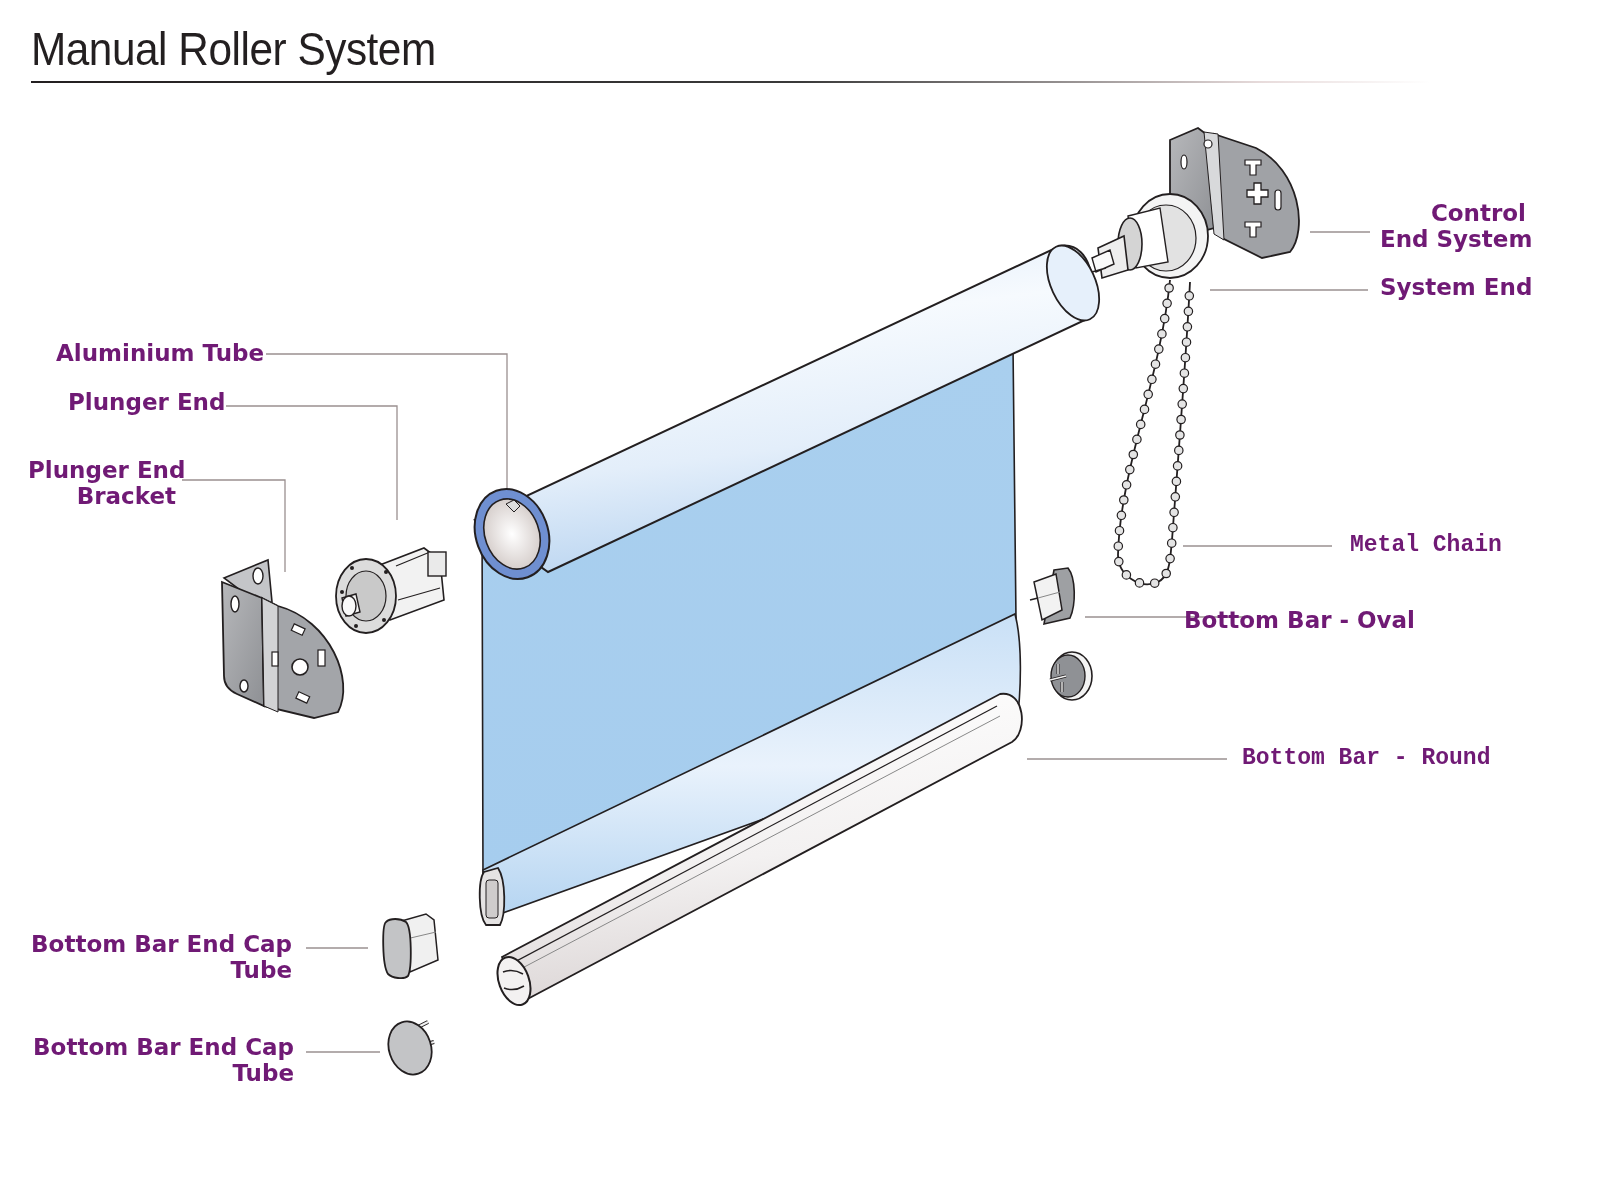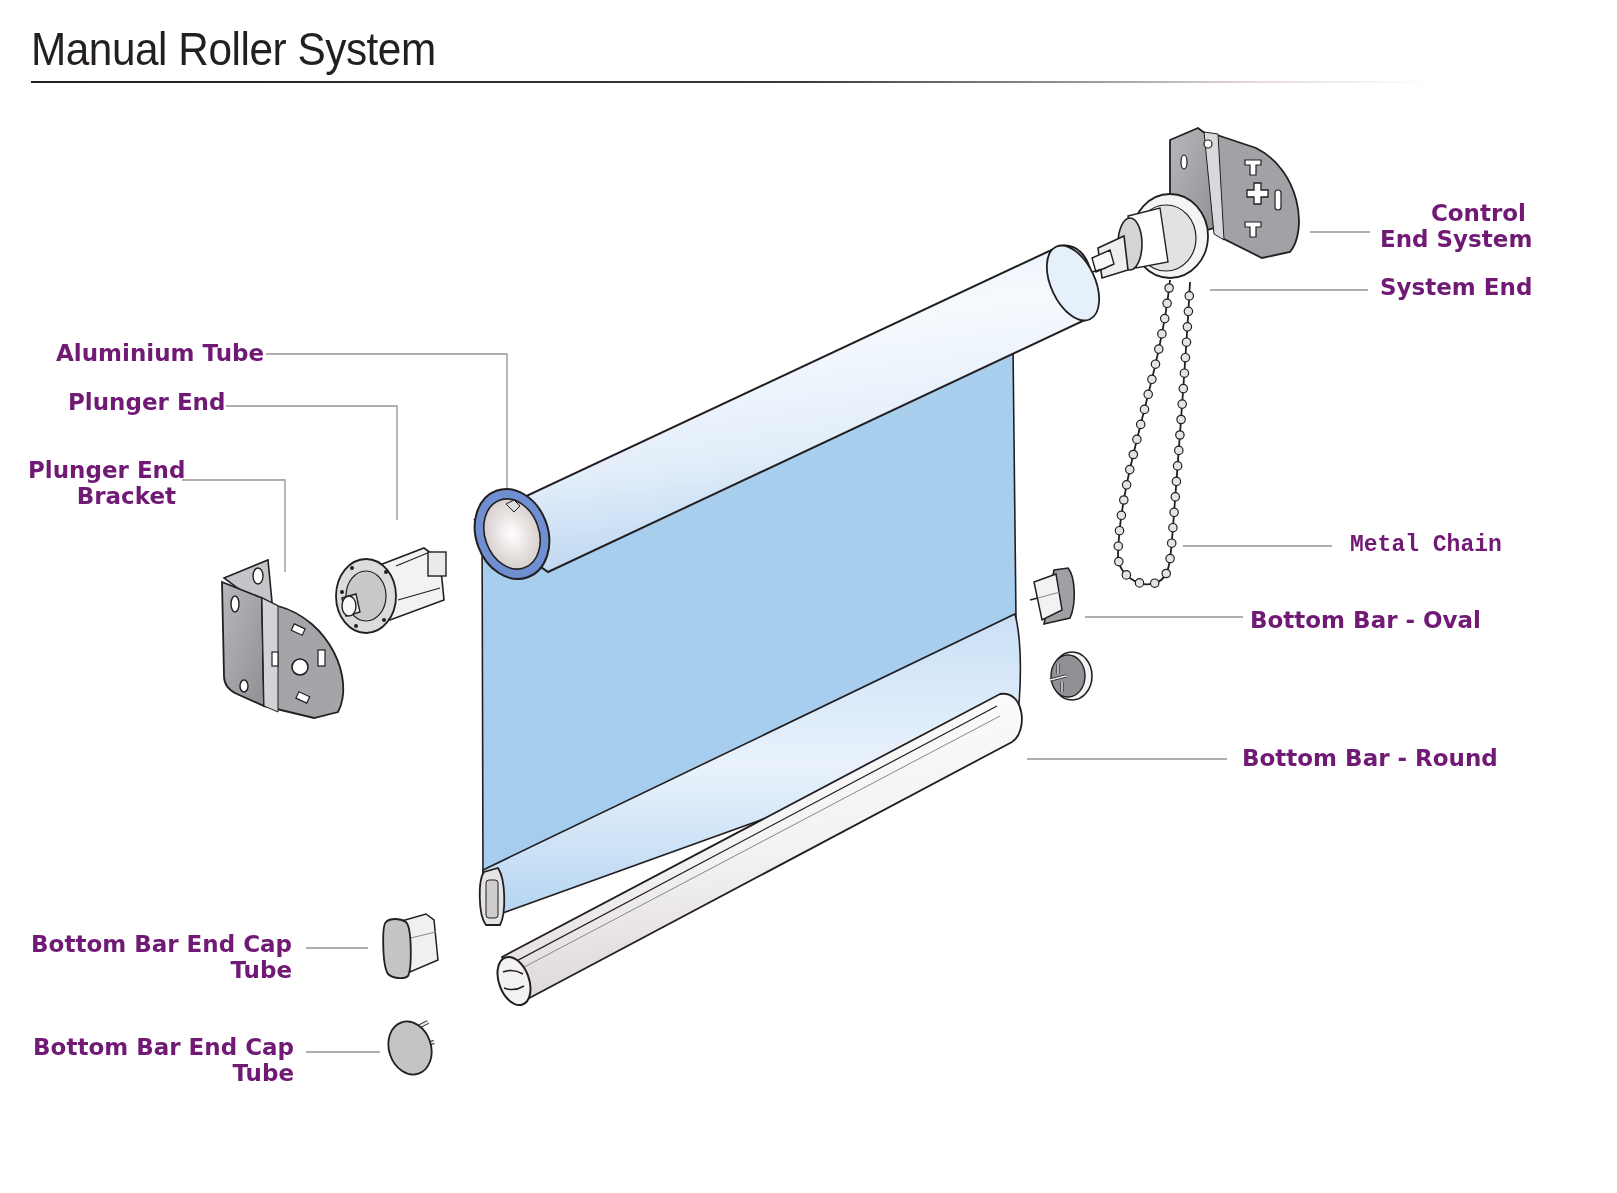--- a/index.html
+++ b/index.html
@@ -221,22 +221,22 @@
 <div class="label right" style="left:28px; top:457px; width:148px;">
   <span>Plunger End</span>
   <span>Bracket</span>
 </div>
 <div class="label right" style="left:1380px; top:200px; width:146px;">
   <span>Control</span>
   <span>End System</span>
 </div>
 <div class="label" style="left:1380px; top:274px;">System End</div>
 <div class="label" style="left:1350px; top:532px;font-family:Liberation Mono, monospace;">Metal Chain</div>
-<div class="label" style="left:1250px; top:607px;">Bottom Bar - Oval</div>
-<div class="label" style="left:1242px; top:745px;">Bottom Bar - Round</div>
+<div class="label" style="left:1184px; top:607px;">Bottom Bar - Oval</div>
+<div class="label" style="left:1242px; top:745px;font-family:Liberation Mono, monospace;">Bottom Bar - Round</div>
 <div class="label right" style="left:20px; top:931px; width:272px;">
   <span>Bottom Bar End Cap</span>
   <span>Tube</span>
 </div>
 <div class="label right" style="left:22px; top:1034px; width:272px;">
   <span>Bottom Bar End Cap</span>
   <span>Tube</span>
 </div>
 
 </body></html>

